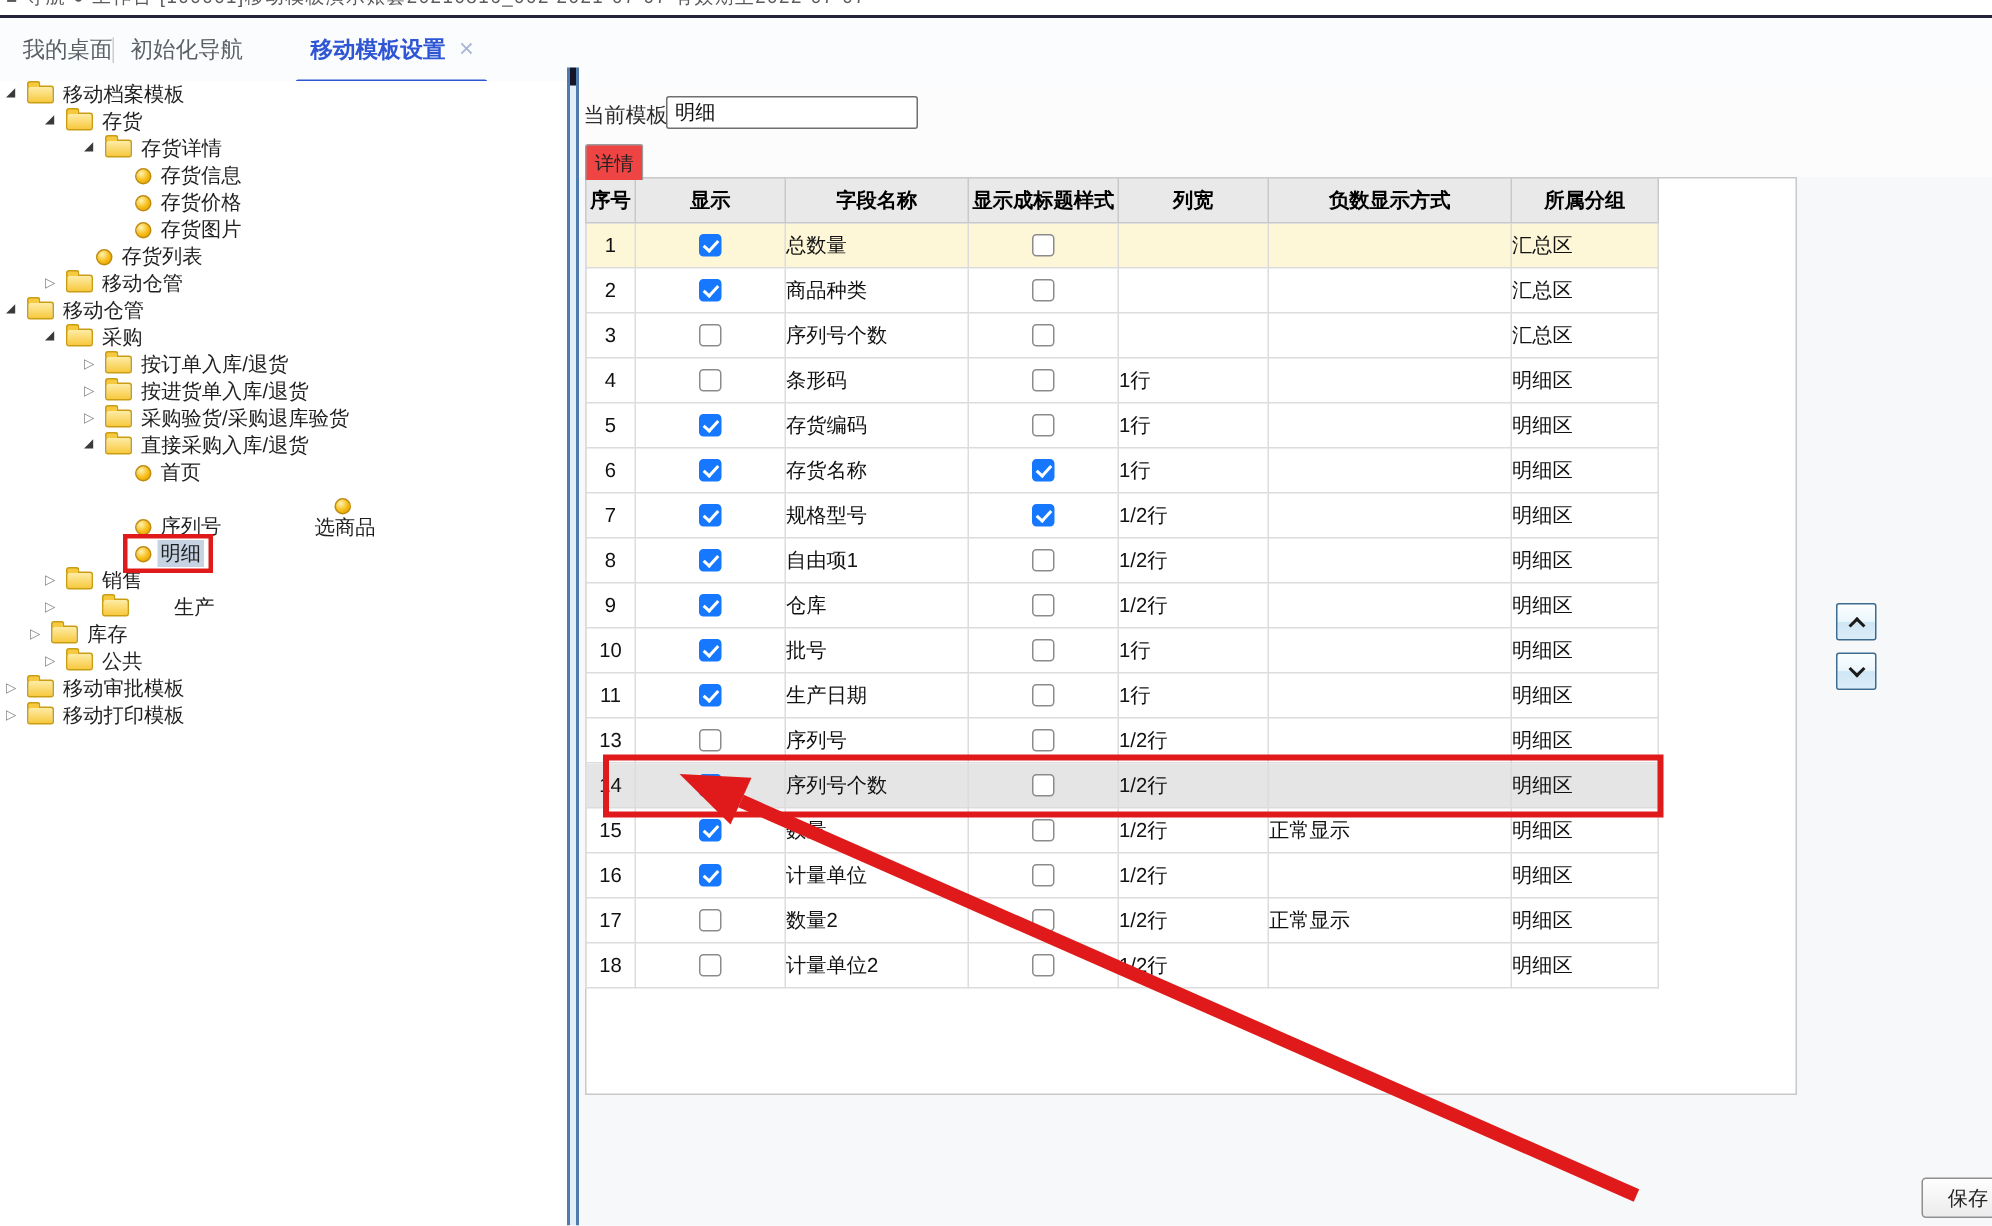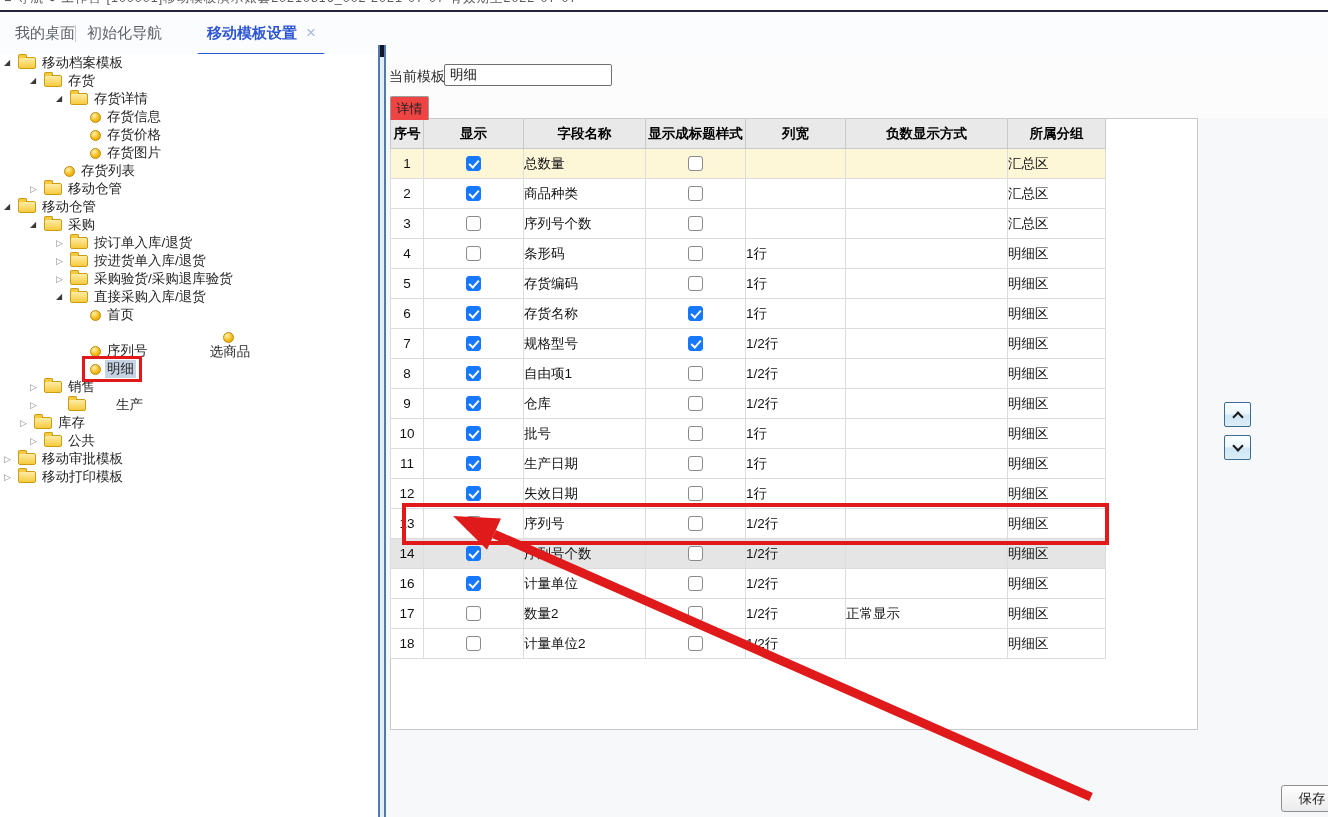--- a/index.html
+++ b/index.html
@@ -343,44 +343,44 @@
         <tr>
           <td class="c-no">11</td>
           <td class="c-cb"><span class="cb checked"></span></td>
           <td class="c-field">生产日期</td>
           <td class="c-cb"><span class="cb"></span></td>
           <td class="c-w">1行</td>
           <td class="c-neg"></td>
           <td class="c-grp">明细区</td>
         </tr>
         <tr>
-          <td class="c-no">12</td>
-          <td class="c-cb"><span class="cb checked"></span></td>
-          <td class="c-field">失效日期</td>
-          <td class="c-cb"><span class="cb"></span></td>
-          <td class="c-w">1行</td>
-          <td class="c-neg"></td>
-          <td class="c-grp">明细区</td>
-        </tr>
-        <tr>
           <td class="c-no">13</td>
           <td class="c-cb"><span class="cb"></span></td>
           <td class="c-field">序列号</td>
           <td class="c-cb"><span class="cb"></span></td>
           <td class="c-w">1/2行</td>
           <td class="c-neg"></td>
           <td class="c-grp">明细区</td>
         </tr>
         <tr class="bg-blue">
           <td class="c-no">14</td>
           <td class="c-cb"><span class="cb checked"></span></td>
           <td class="c-field">序列号个数</td>
           <td class="c-cb"><span class="cb"></span></td>
           <td class="c-w">1/2行</td>
           <td class="c-neg"></td>
+          <td class="c-grp">明细区</td>
+        </tr>
+        <tr>
+          <td class="c-no">15</td>
+          <td class="c-cb"><span class="cb checked"></span></td>
+          <td class="c-field">数量</td>
+          <td class="c-cb"><span class="cb"></span></td>
+          <td class="c-w">1/2行</td>
+          <td class="c-neg">正常显示</td>
           <td class="c-grp">明细区</td>
         </tr>
         <tr>
           <td class="c-no">16</td>
           <td class="c-cb"><span class="cb checked"></span></td>
           <td class="c-field">计量单位</td>
           <td class="c-cb"><span class="cb"></span></td>
           <td class="c-w">1/2行</td>
           <td class="c-neg"></td>
           <td class="c-grp">明细区</td>

